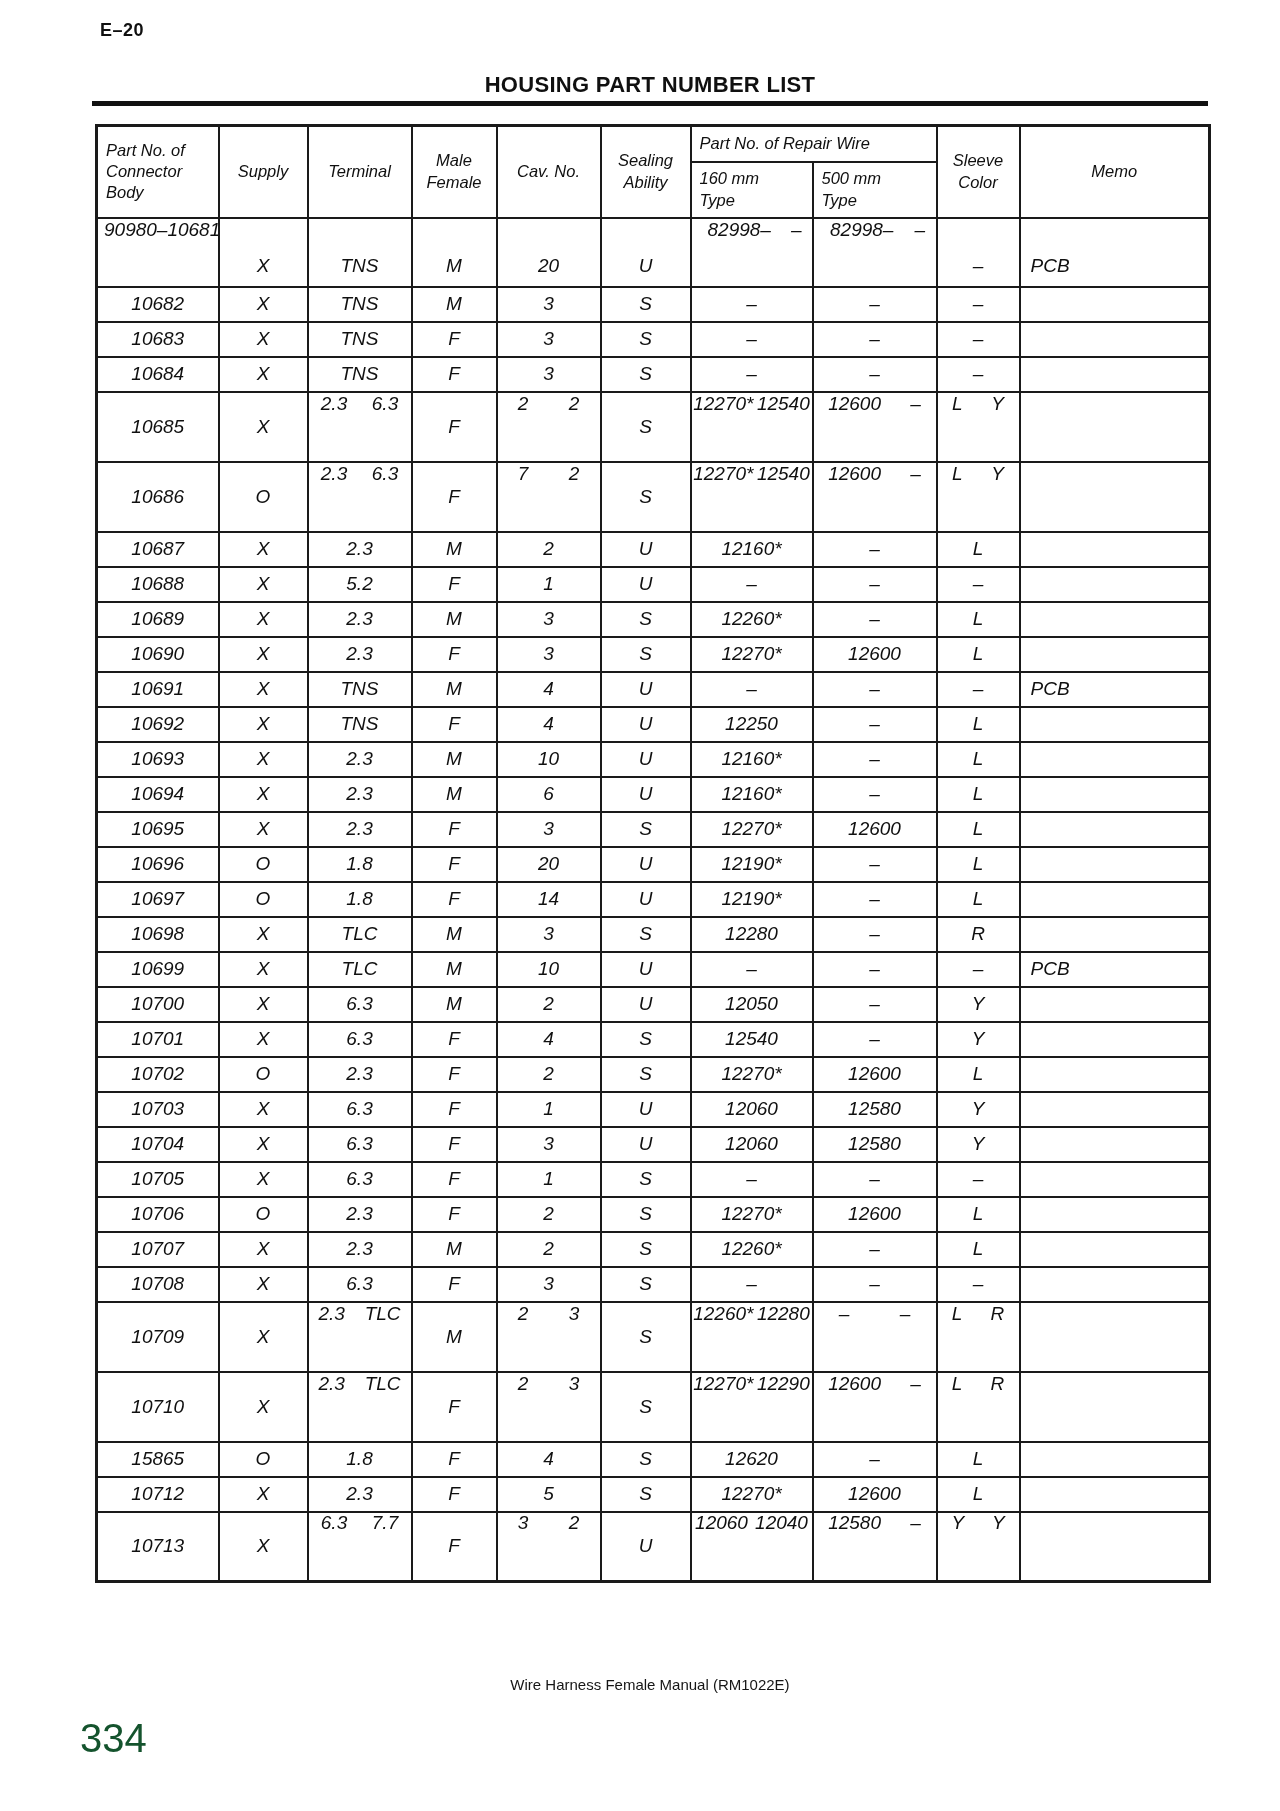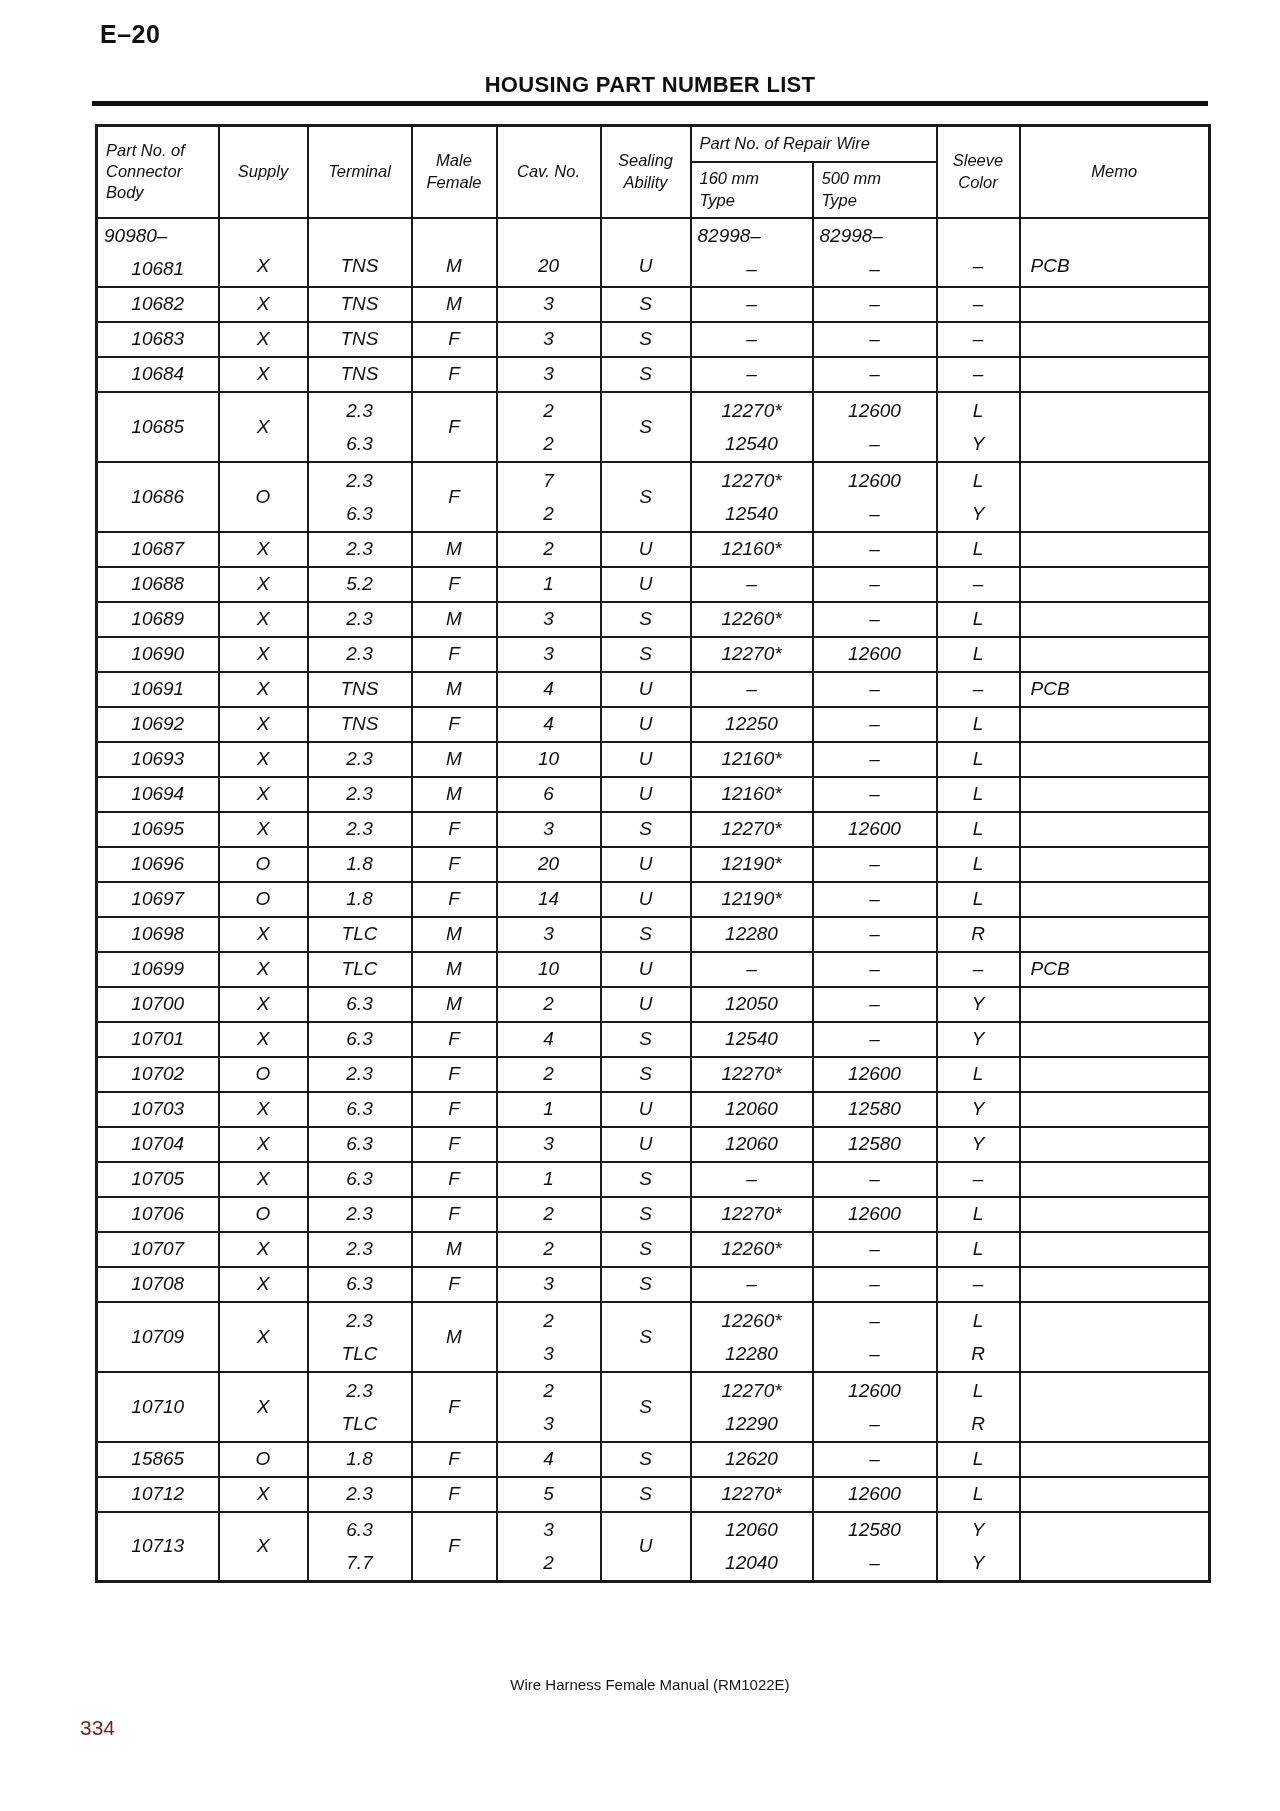--- a/index.html
+++ b/index.html
@@ -6,21 +6,21 @@
   body{
     width:1280px;height:1811px;
     background:#ffffff;
     font-family:"Liberation Sans","DejaVu Sans",sans-serif;
     color:#101010;
     position:relative;
     overflow:hidden;
   }
   .page-label{
     position:absolute;left:100px;top:20px;
-    font-size:25px;font-weight:bold;letter-spacing:0.5px;
+    font-size:18px;font-weight:bold;letter-spacing:0.5px;
   }
   .doc-title{
     position:absolute;left:92px;top:60px;width:1116px;
     text-align:center;font-size:22px;font-weight:bold;letter-spacing:0.3px;margin-top:12px;
   }
   .title-rule{
     position:absolute;left:92px;top:101px;width:1116px;height:5px;
     background:#111111;
   }
   table.doc-table{
@@ -48,37 +48,37 @@
   thead th.left{text-align:left;padding-left:8px;}
   tbody td{
     font-size:19px;
     text-align:center;vertical-align:middle;
     color:#101010;
   }
   tbody tr.regular{height:35px;}
   tbody tr.tall{height:70px;}
   tbody tr.prefix{height:69px;}
   td .stack{
-    display:flex;flex-direction:column;justify-content:space-around;
+    display:flex;flex-direction:row;justify-content:space-around;
     align-items:stretch;
   }
   tr.tall td .stack{height:66px;}
   tr.prefix td .stack{height:65px;}
   td .stack .line{text-align:center;line-height:1;}
   tr.prefix td .stack .l0{text-align:left;padding-left:6px;}
   tr.prefix td.single{vertical-align:bottom;padding-bottom:9px;}
   tbody td.memo{text-align:left;padding-left:10px;}
   tr.prefix td.memo{padding-left:10px;}
   .footer-note{
     position:absolute;left:92px;top:1676px;width:1116px;
     text-align:center;font-size:15px;color:#161616;
   }
   .page-number{
     position:absolute;left:80px;top:1716px;
-    font-size:21px;color:#7f1d1d;
+    font-size:40px;color:#14532d;
   }
 </style>
 </head>
 <body>
 
 <div class="page-label">E–20</div>
 <div class="doc-title">HOUSING PART NUMBER LIST</div>
 <div class="title-rule"></div>
 
 <table class="doc-table">

